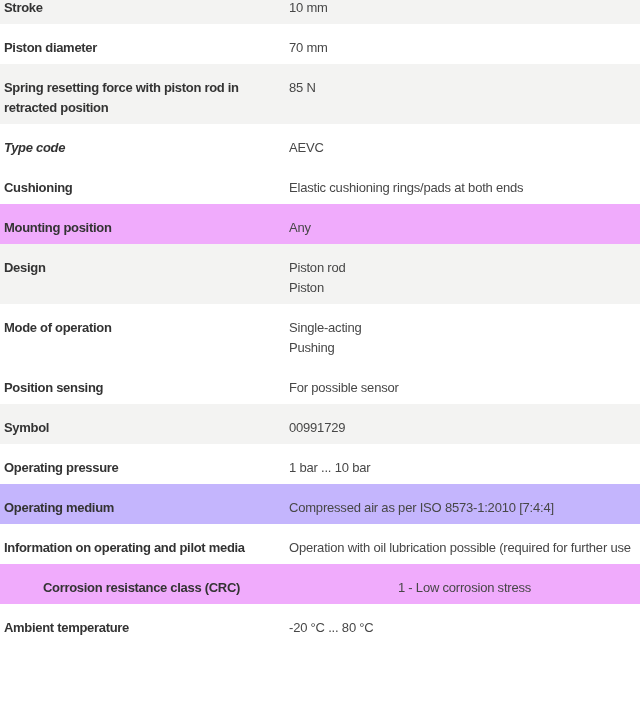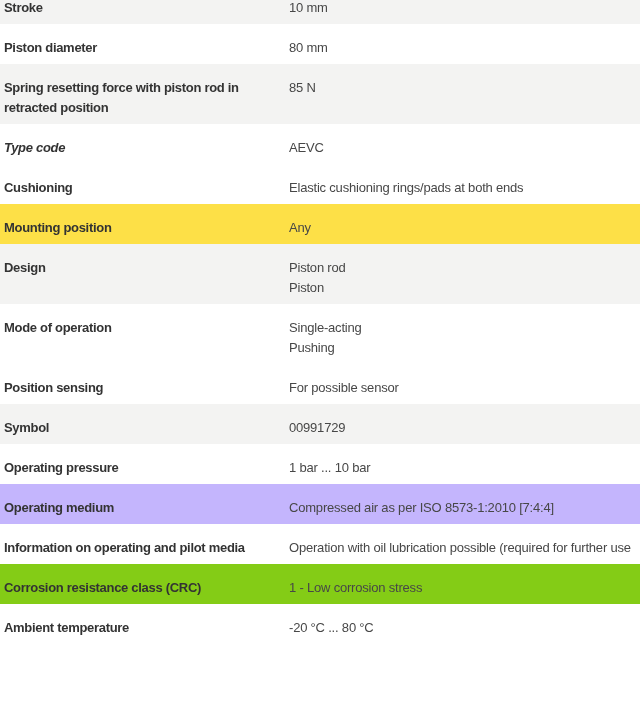--- a/index.html
+++ b/index.html
@@ -54,40 +54,40 @@
 
 <div class="spec-table">
 
   <div class="row stripe" style="background: rgb(243, 243, 242);">
     <div class="cell-label" style="color: rgb(51, 51, 51);">Stroke</div>
     <div class="cell-value" style="color: rgb(71, 71, 71);">10 mm</div>
   </div>
 
   <div class="row">
     <div class="cell-label" style="color: rgb(51, 51, 51);">Piston diameter</div>
-    <div class="cell-value" style="color: rgb(71, 71, 71);">80 mm</div>
+    <div class="cell-value" style="color: rgb(71, 71, 71);">70 mm</div>
   </div>
 
   <div class="row stripe" style="background: rgb(243, 243, 242);">
     <div class="cell-label" style="color: rgb(51, 51, 51);">Spring resetting force with piston rod in retracted position</div>
     <div class="cell-value" style="color: rgb(71, 71, 71);">85 N</div>
   </div>
 
   <div class="row">
     <div class="cell-label" style="color: rgb(51, 51, 51); font-style: italic;">Type code</div>
     <div class="cell-value" style="color: rgb(71, 71, 71);">AEVC</div>
   </div>
 
 
   <div class="row">
     <div class="cell-label" style="color: rgb(51, 51, 51);">Cushioning</div>
     <div class="cell-value" style="color: rgb(71, 71, 71);">Elastic cushioning rings/pads at both ends</div>
   </div>
 
-  <div class="row stripe" style="background: #fde047;">
+  <div class="row stripe" style="background: #f0abfc;">
     <div class="cell-label" style="color: rgb(51, 51, 51);">Mounting position</div>
     <div class="cell-value" style="color: rgb(71, 71, 71);">Any</div>
   </div>
 
   <div class="row stripe" style="background: rgb(243, 243, 242);">
     <div class="cell-label" style="color: rgb(51, 51, 51);">Design</div>
     <div class="cell-value" style="color: rgb(71, 71, 71);">Piston rod
 Piston</div>
   </div>
 
@@ -115,21 +115,21 @@
   <div class="row stripe" style="background: #c4b5fd;">
     <div class="cell-label" style="color: rgb(51, 51, 51);">Operating medium</div>
     <div class="cell-value" style="color: rgb(71, 71, 71);">Compressed air as per ISO 8573-1:2010 [7:4:4]</div>
   </div>
 
   <div class="row">
     <div class="cell-label" style="color: rgb(51, 51, 51);">Information on operating and pilot media</div>
     <div class="cell-value" style="color: rgb(71, 71, 71);">Operation with oil lubrication possible (required for further use</div>
   </div>
 
-  <div class="row stripe" style="background: #84cc16;">
+  <div class="row stripe" style="background: #f0abfc; text-align: center;">
     <div class="cell-label" style="color: rgb(51, 51, 51);">Corrosion resistance class (CRC)</div>
     <div class="cell-value" style="color: rgb(71, 71, 71);">1 - Low corrosion stress</div>
   </div>
 
   <div class="row">
     <div class="cell-label" style="color: rgb(51, 51, 51);">Ambient temperature</div>
     <div class="cell-value" style="color: rgb(71, 71, 71);">-20 °C ... 80 °C</div>
   </div>
 
 </div>

